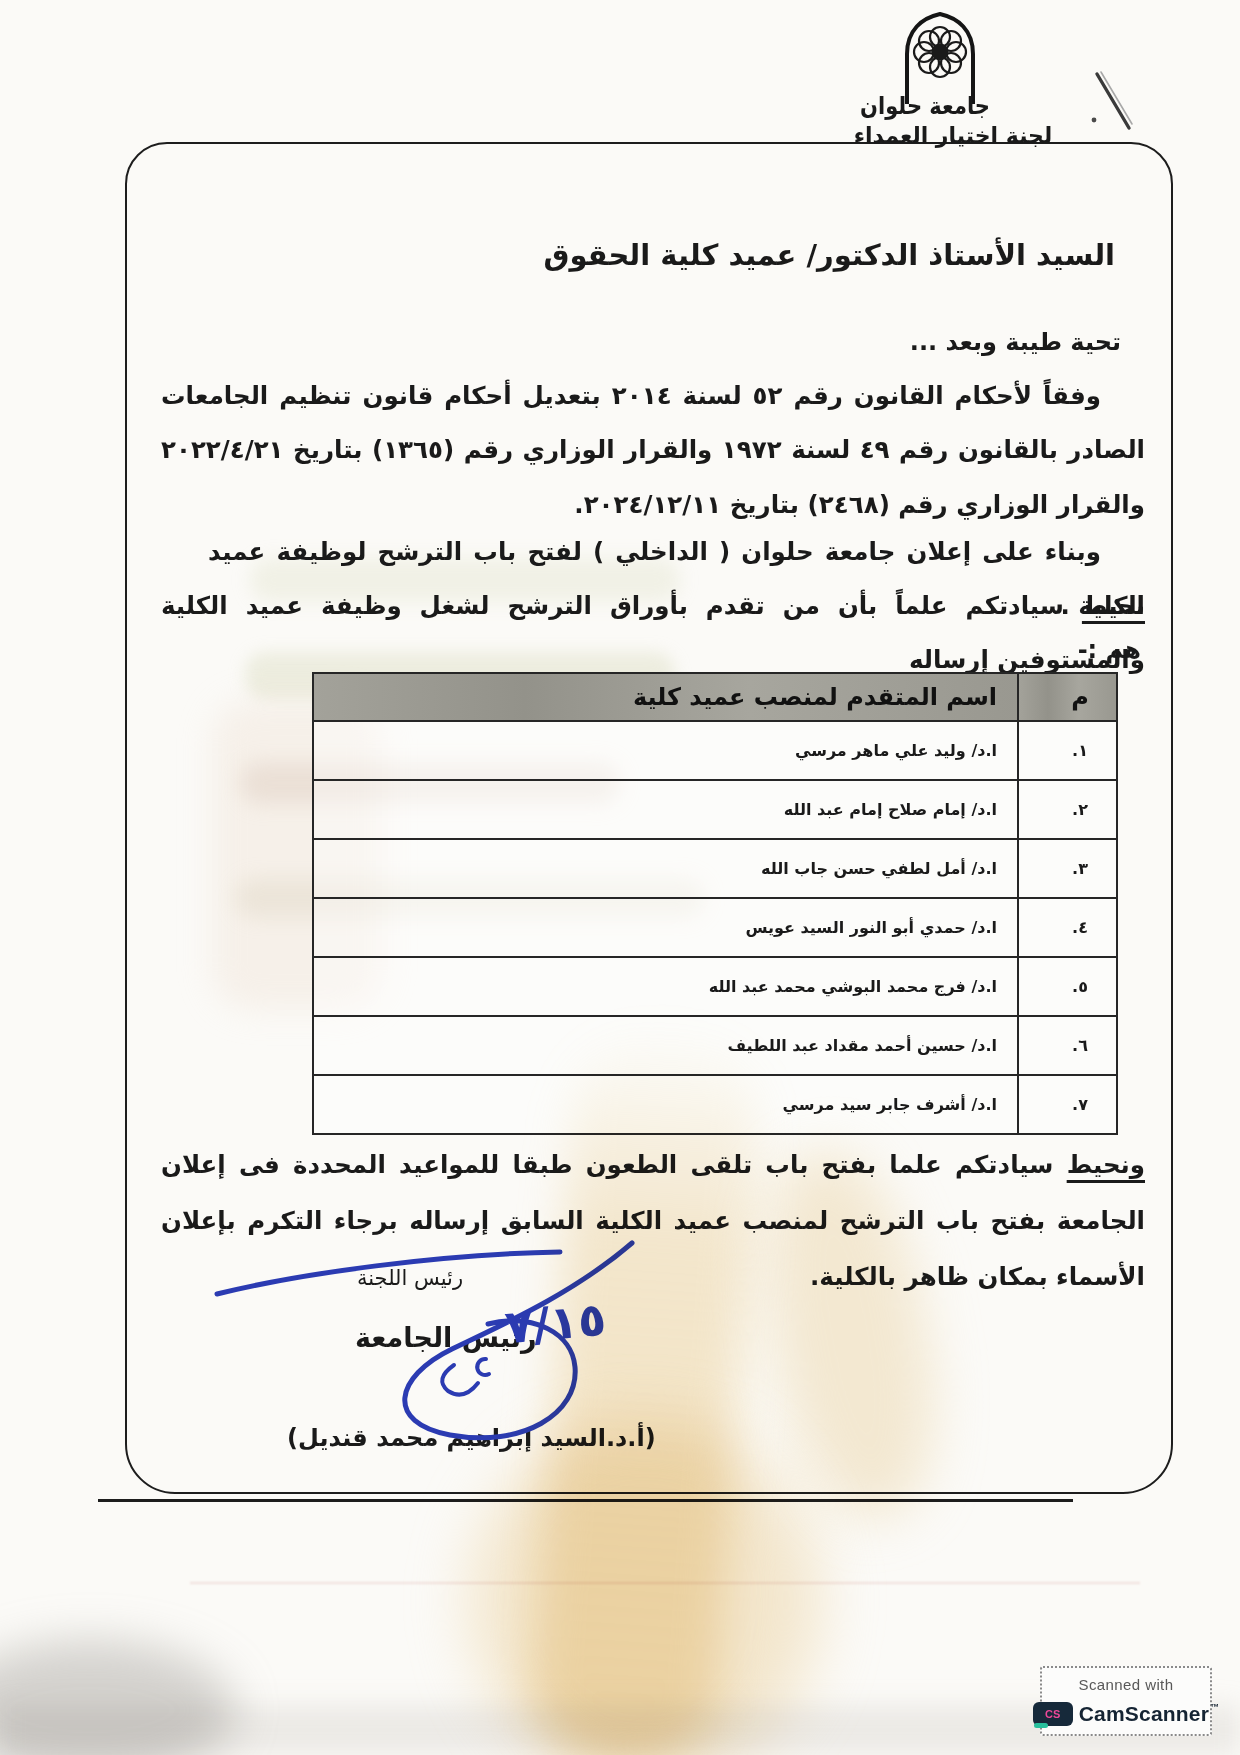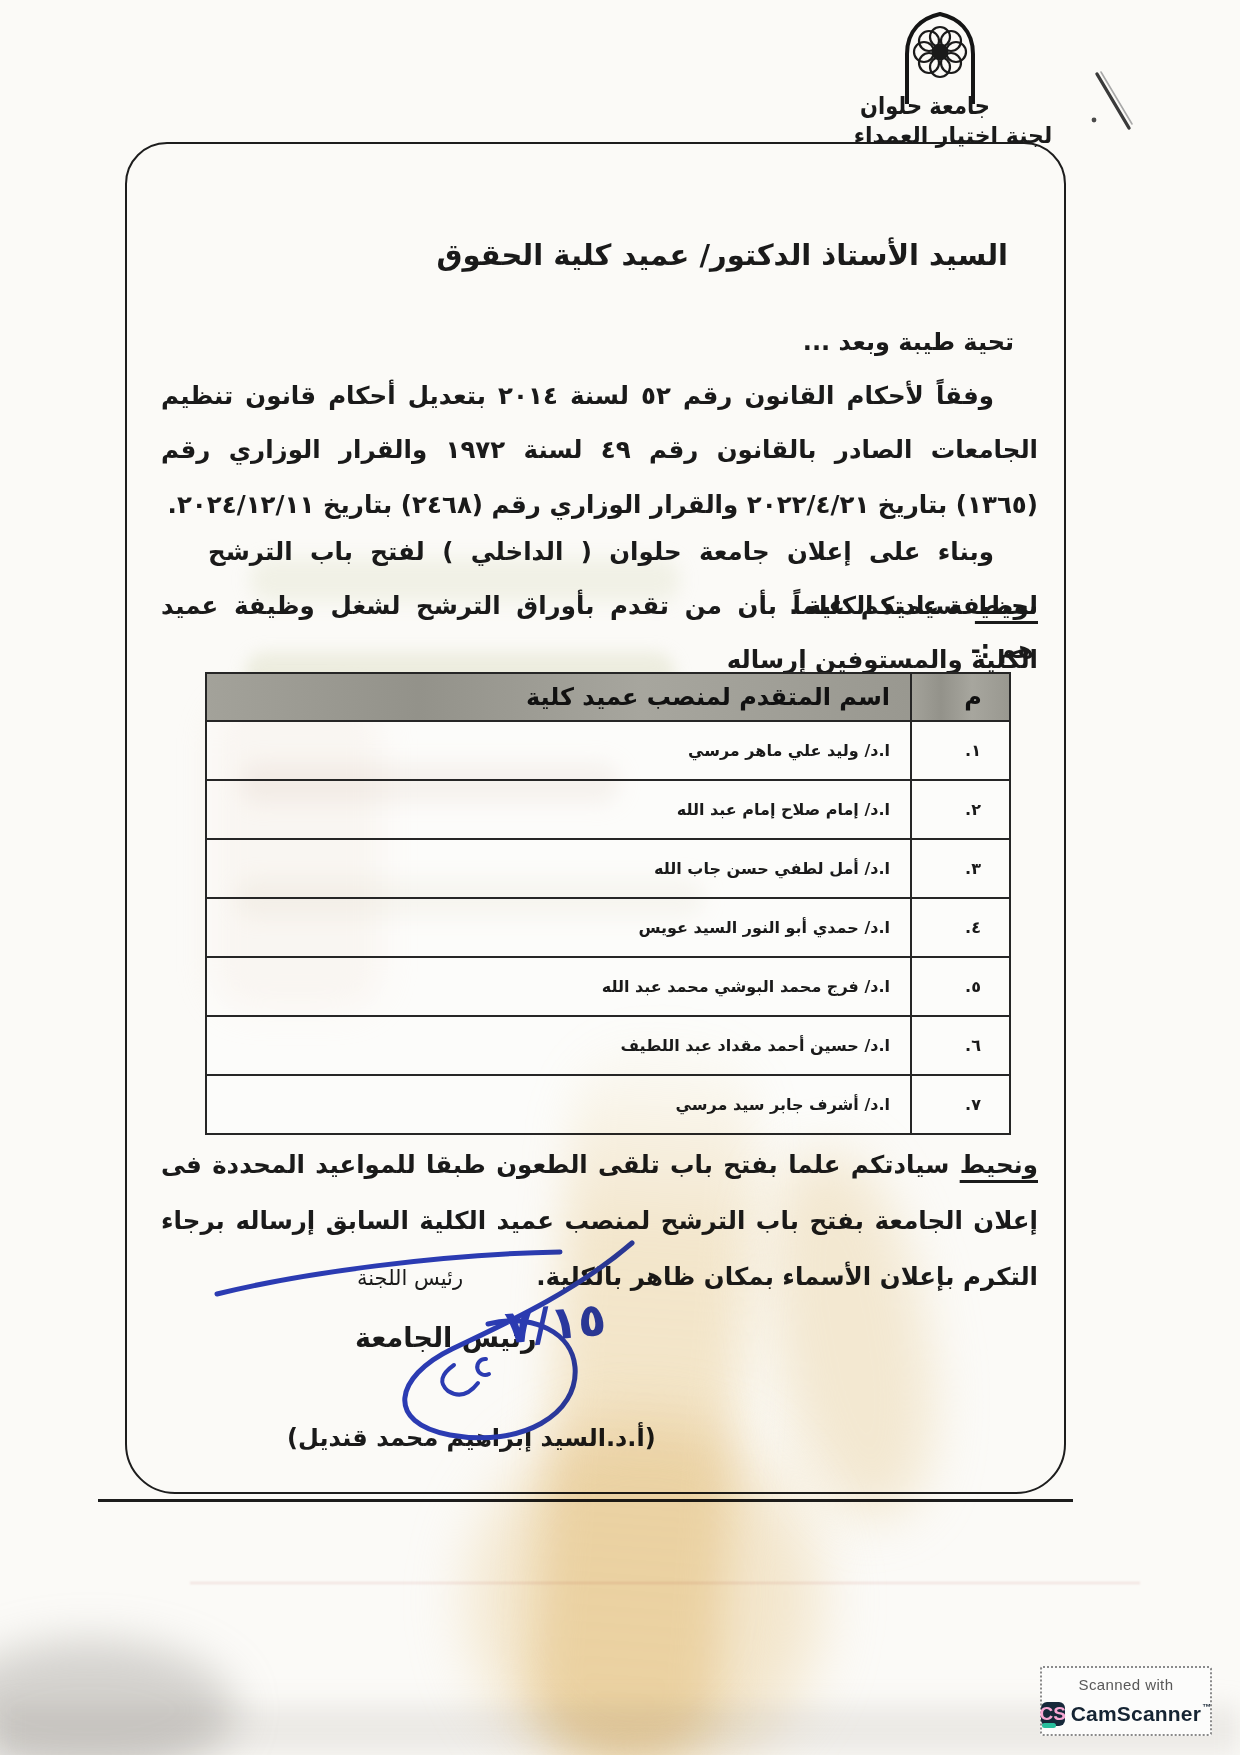--- a/index.html
+++ b/index.html
@@ -24,21 +24,21 @@
   .bleed5{left:212px;top:700px;width:170px;height:310px;background:rgba(242,226,214,.35);filter:blur(16px);border-radius:40px;}
   .pinkline{left:190px;top:1582px;width:950px;height:2px;background:rgba(214,158,158,.28);filter:blur(1px);}
   
   .uni-logo{position:absolute;left:888px;top:8px;width:104px;height:96px;z-index:3;}
   .uni-name{position:absolute;left:856px;top:94px;width:138px;text-align:center;font-weight:bold;
             font-size:21px;letter-spacing:-1px;transform:scaleY(1.15);direction:rtl;z-index:3;}
   .committee{position:absolute;left:843px;top:123px;width:220px;text-align:center;font-weight:bold;
              font-size:22px;direction:rtl;z-index:3;}
   .pen-mark{position:absolute;left:1085px;top:62px;width:60px;height:80px;z-index:3;}
   
-  .frame{position:absolute;left:125px;top:142px;width:941px;height:1352px;border:2.5px solid #1d1d1d;
+  .frame{position:absolute;left:125px;top:142px;width:1048px;height:1352px;border:2.5px solid #1d1d1d;
          border-radius:42px 42px 50px 50px;z-index:2;box-sizing:border-box;direction:rtl;}
   .frame-bottom-line{position:absolute;left:98px;top:1499px;width:975px;height:3px;background:#1d1d1d;z-index:2;}
   .recipient{position:absolute;right:56px;top:94px;font-size:29px;font-weight:bold;white-space:nowrap;z-index:3;}
   .greeting{position:absolute;right:50px;top:184px;font-size:24px;font-weight:bold;z-index:3;}
   .para{position:absolute;right:26px;left:34px;font-size:24.5px;font-weight:bold;line-height:2.24;
         text-align:justify;z-index:3;}
   .p1{top:200px;text-indent:44px;}
   .p2{top:356px;text-indent:44px;margin-left:47px;}
   .p3{top:410px;}
   .hom{position:absolute;right:30px;top:492px;font-size:24px;font-weight:bold;z-index:3;}
@@ -60,22 +60,22 @@
   .sig-date{position:absolute;left:378px;top:1152px;font-size:46px;font-weight:bold;color:#2b3bb2;
             transform:rotate(-5deg);z-index:6;direction:rtl;}
   .sig-ink{position:absolute;left:75px;top:1093px;width:480px;height:240px;z-index:5;}
   
   .badge{position:absolute;left:1040px;top:1666px;width:172px;height:70px;background:#fcfcfb;
          border:2px dotted #8a8a8a;border-radius:3px;box-sizing:border-box;z-index:6;
          display:flex;flex-direction:column;align-items:center;justify-content:center;gap:9px;
          font-family:"Liberation Sans",sans-serif;direction:ltr;}
   .badge-line1{color:#585858;font-size:15px;letter-spacing:.4px;}
   .badge-row{display:flex;align-items:center;gap:6px;}
-  .cs-icon{position:relative;width:24px;height:24px;background:#16293a;border-radius:6px;
-           display:flex;align-items:center;justify-content:center;color:#f9a8d4;font-weight:bold;font-size:19px;}
+  .cs-icon{position:relative;width:40px;height:24px;background:#16293a;border-radius:6px;
+           display:flex;align-items:center;justify-content:center;color:#ec4899;font-weight:bold;font-size:11px;}
   .cs-icon::after{content:"";position:absolute;left:1px;bottom:-2px;width:14px;height:5px;
                   background:#27bf9c;border-radius:3px;}
   .brand{color:#152433;font-weight:bold;font-size:21px;letter-spacing:.2px;}
   .tm{color:#152433;font-size:9px;vertical-align:top;margin-left:1px;}
 </style>
 </head>
 <body>
 
 <div class="page">
 

